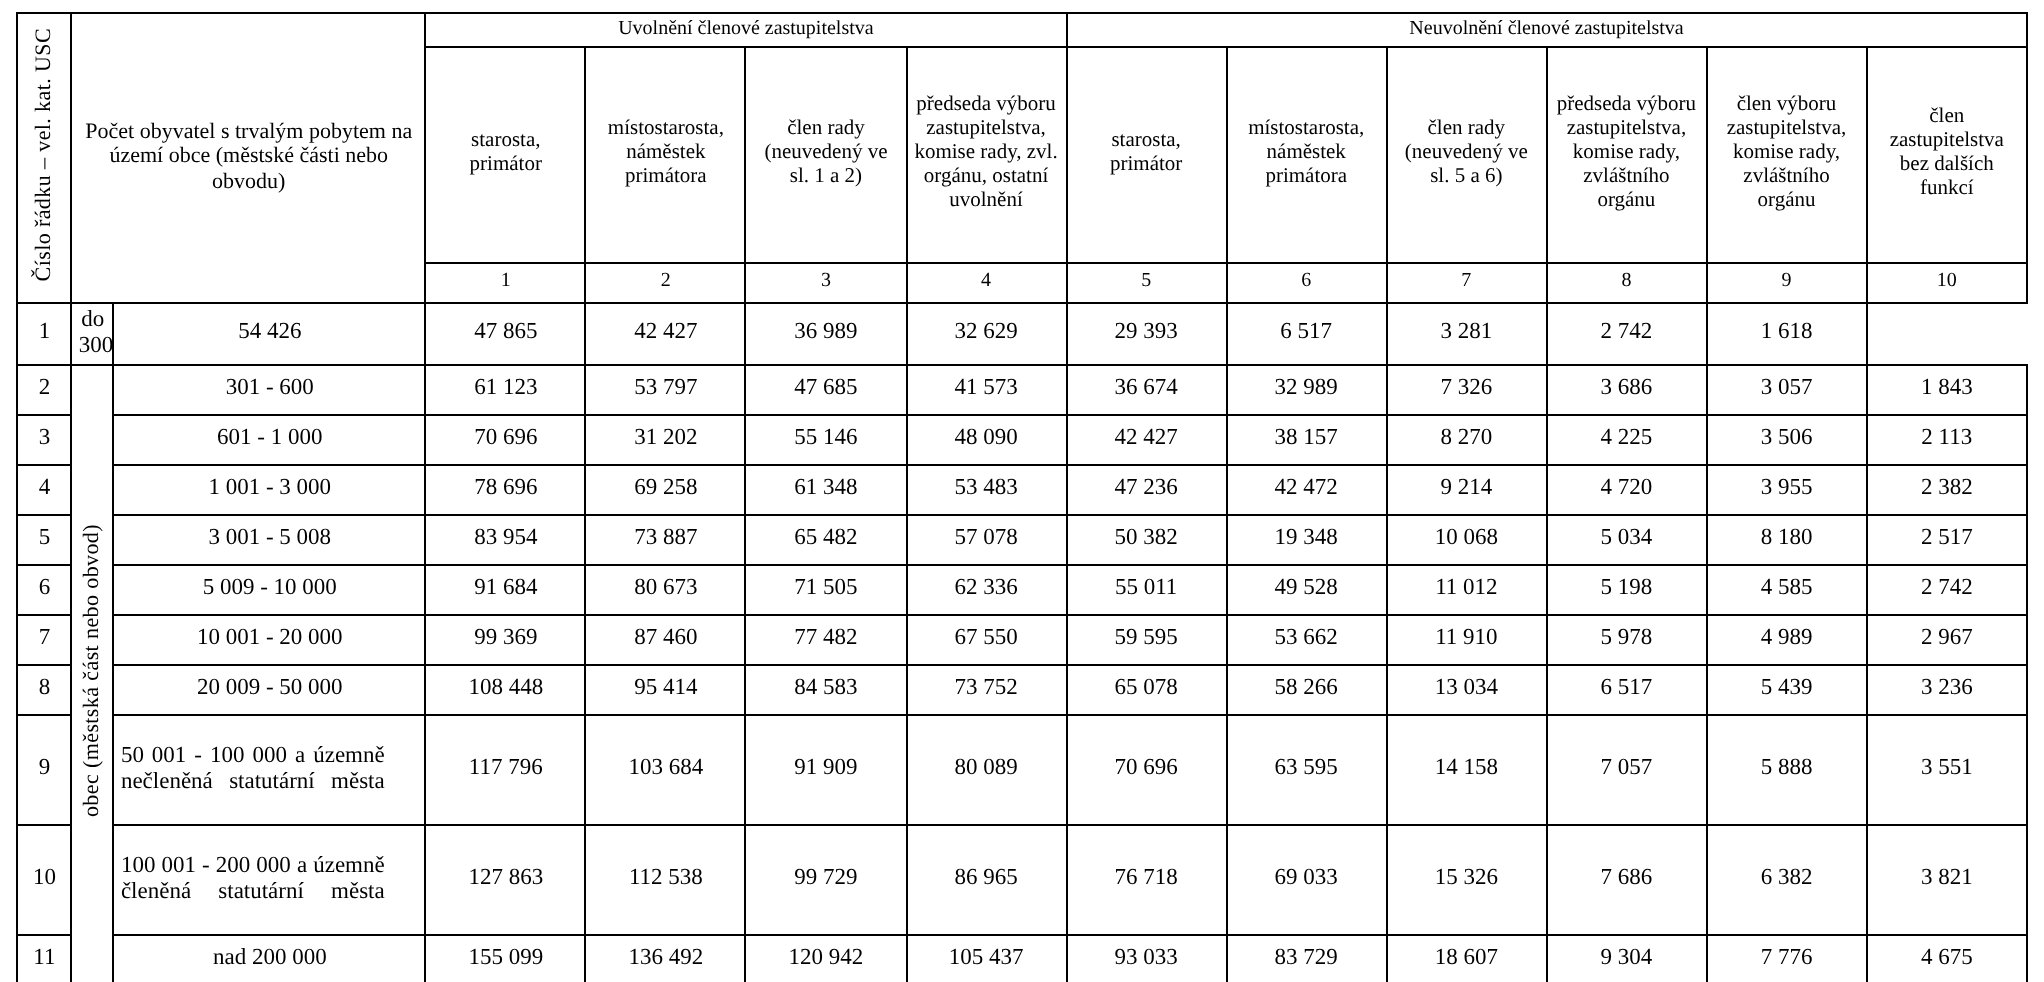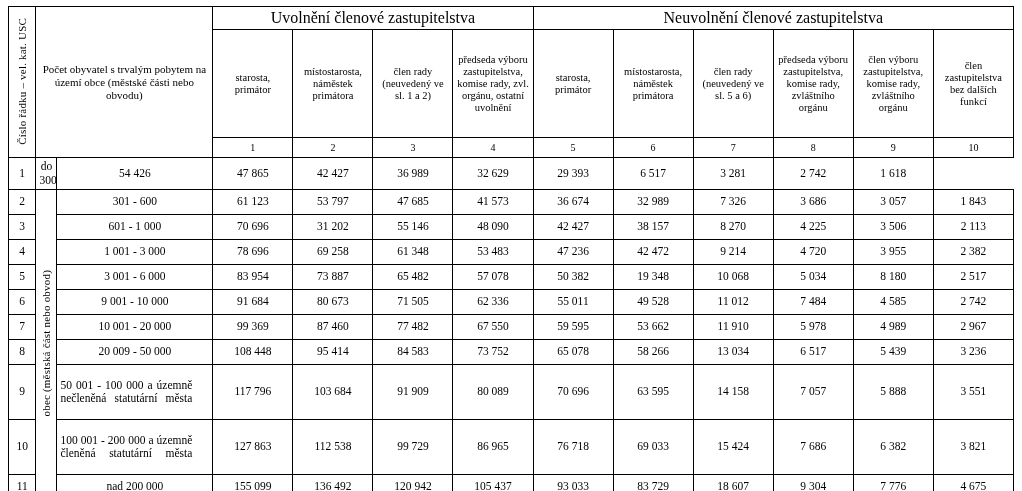--- a/index.html
+++ b/index.html
@@ -40,21 +40,21 @@
     white-space: nowrap;
     font-size: 11px;
     letter-spacing: 0.2px;
     margin: 0 auto;
   }
   .vert-cell {
     width: 26px;
     padding: 2px 0;
   }
   .grouphdr {
-    font-size: 16px;
+    font-size: 10px;
     padding: 6px 4px;
   }
   .colhdr {
     font-size: 10.5px;
     padding: 4px 4px;
     line-height: 1.25;
   }
   .numhdr {
     font-size: 10px;
     height: 15px;
@@ -194,43 +194,43 @@
         <td class="val">53 483</td>
         <td class="val">47 236</td>
         <td class="val">42 472</td>
         <td class="val">9 214</td>
         <td class="val">4 720</td>
         <td class="val">3 955</td>
         <td class="val">2 382</td>
       </tr>
       <tr style="height:25px;">
         <td class="rownum">5</td>
-        <td class="catcell">3 001 - 6 000</td>
+        <td class="catcell">3 001 - 5 008</td>
         <td class="val">83 954</td>
         <td class="val">73 887</td>
         <td class="val">65 482</td>
         <td class="val">57 078</td>
         <td class="val">50 382</td>
         <td class="val">19 348</td>
         <td class="val">10 068</td>
         <td class="val">5 034</td>
         <td class="val">8 180</td>
         <td class="val">2 517</td>
       </tr>
       <tr style="height:25px;">
         <td class="rownum">6</td>
-        <td class="catcell">9 001 - 10 000</td>
+        <td class="catcell">5 009 - 10 000</td>
         <td class="val">91 684</td>
         <td class="val">80 673</td>
         <td class="val">71 505</td>
         <td class="val">62 336</td>
         <td class="val">55 011</td>
         <td class="val">49 528</td>
         <td class="val">11 012</td>
-        <td class="val">7 484</td>
+        <td class="val">5 198</td>
         <td class="val">4 585</td>
         <td class="val">2 742</td>
       </tr>
       <tr style="height:25px;">
         <td class="rownum">7</td>
         <td class="catcell">10 001 - 20 000</td>
         <td class="val">99 369</td>
         <td class="val">87 460</td>
         <td class="val">77 482</td>
         <td class="val">67 550</td>
@@ -271,21 +271,21 @@
       </tr>
       <tr style="height:55px;">
         <td class="rownum">10</td>
         <td class="catcell just">100 001 - 200 000 a územně členěná statutární města</td>
         <td class="val">127 863</td>
         <td class="val">112 538</td>
         <td class="val">99 729</td>
         <td class="val">86 965</td>
         <td class="val">76 718</td>
         <td class="val">69 033</td>
-        <td class="val">15 424</td>
+        <td class="val">15 326</td>
         <td class="val">7 686</td>
         <td class="val">6 382</td>
         <td class="val">3 821</td>
       </tr>
       <tr style="height:25px;">
         <td class="rownum">11</td>
         <td class="catcell">nad 200 000</td>
         <td class="val">155 099</td>
         <td class="val">136 492</td>
         <td class="val">120 942</td>

